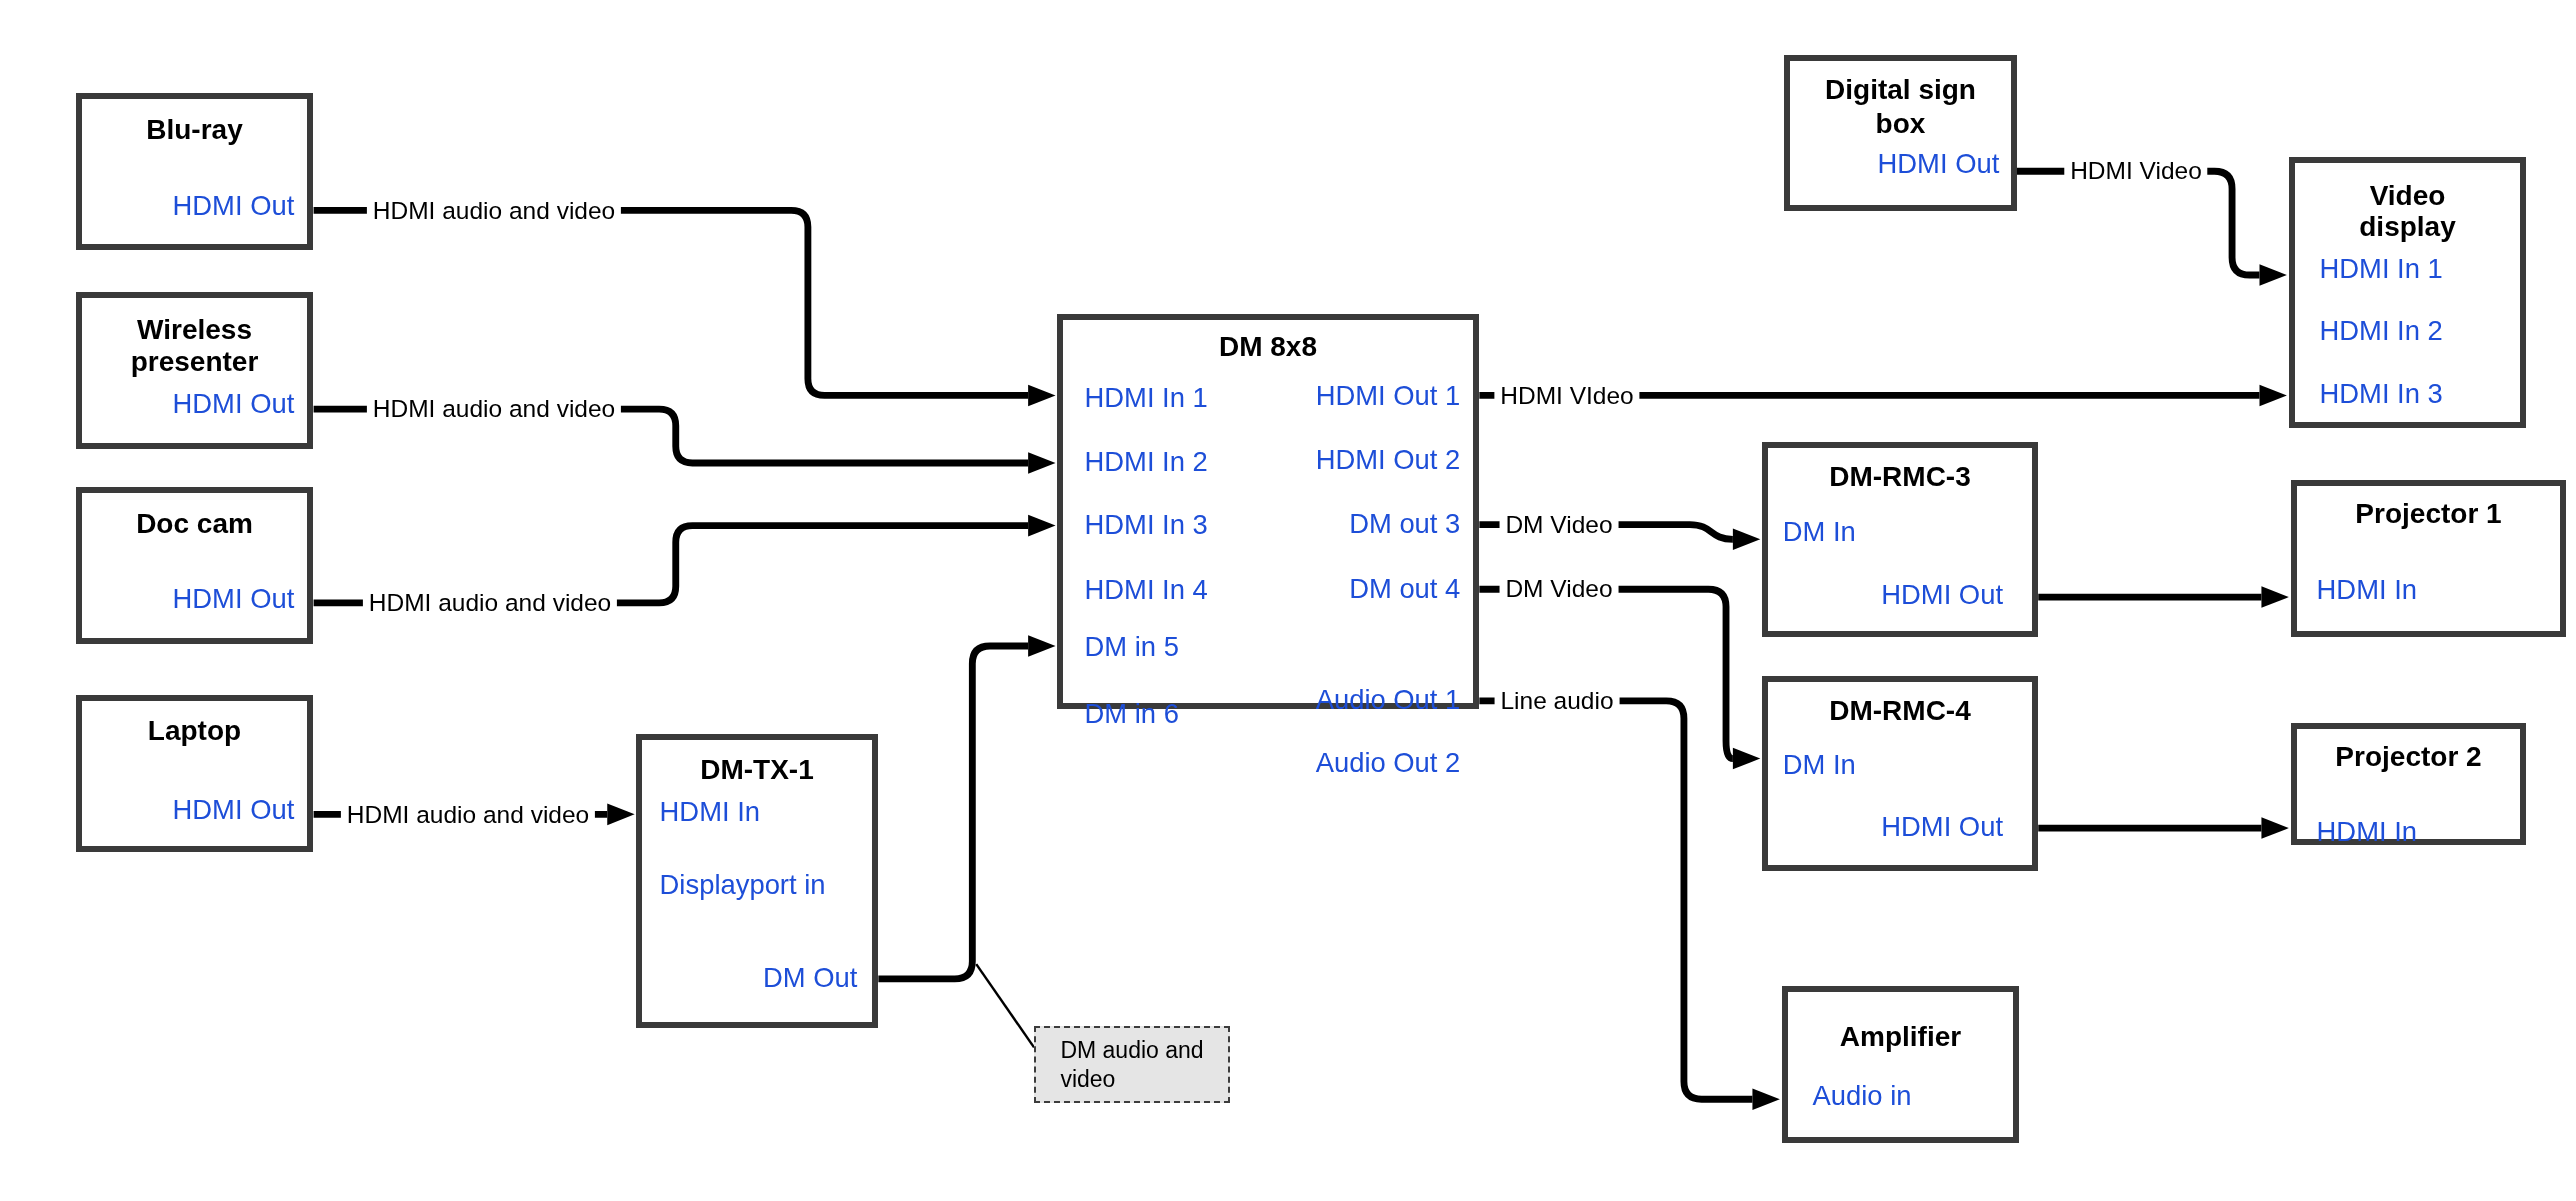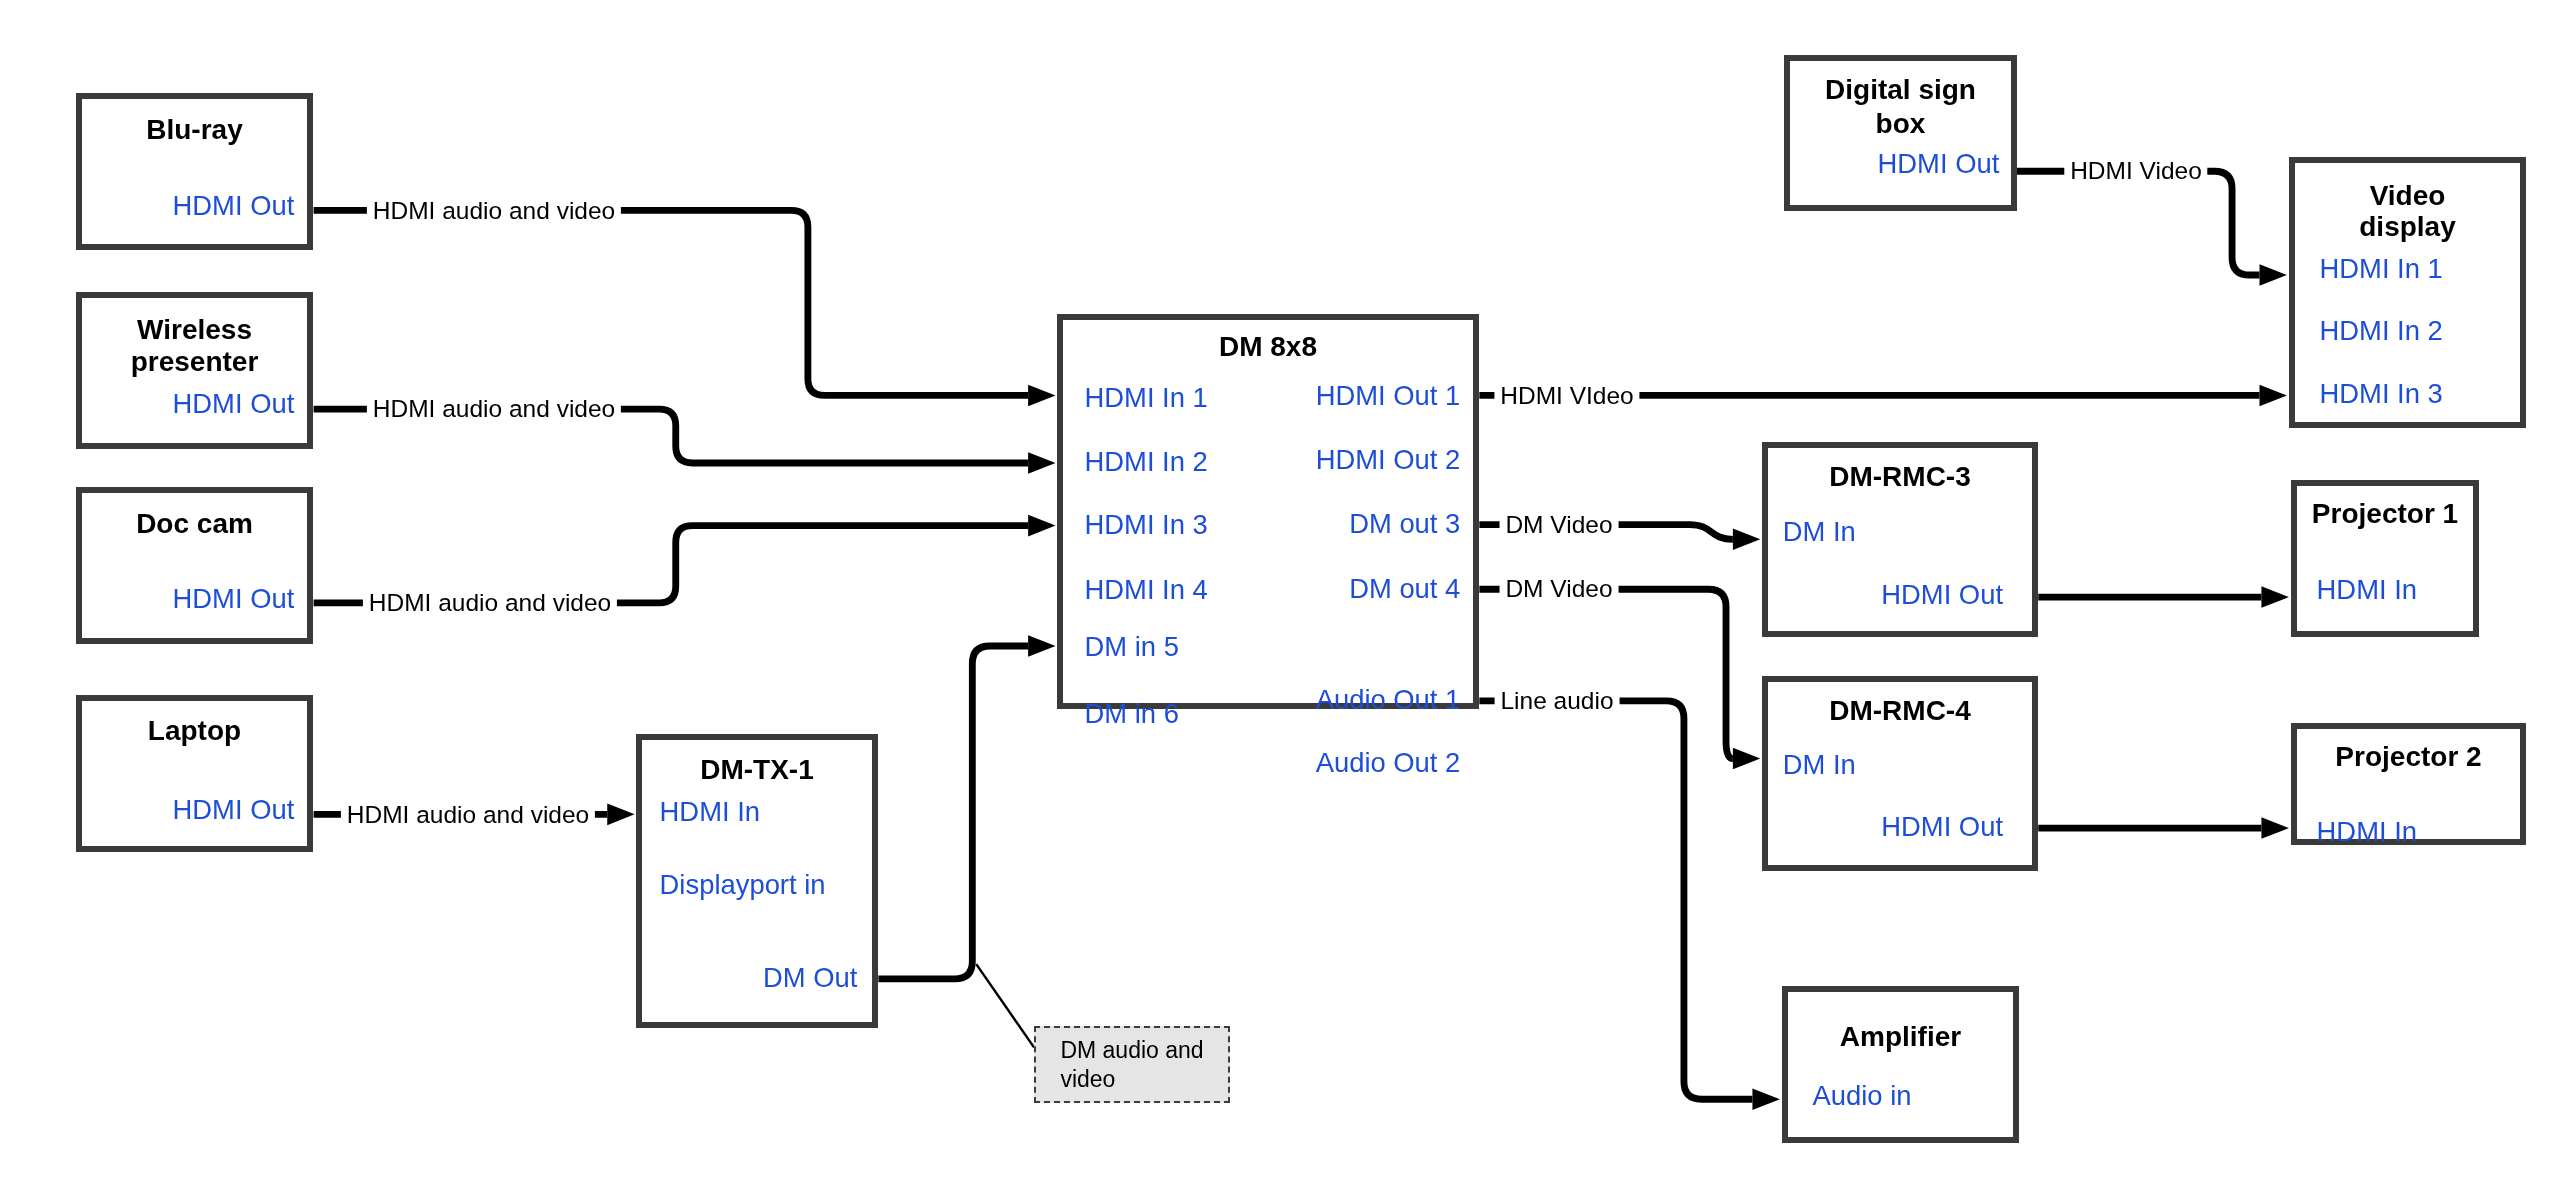--- a/index.html
+++ b/index.html
@@ -138,21 +138,21 @@
       <div class="node" style="left: 1762px; top: 442px; width: 276px; height: 195px; border-color: rgb(58, 58, 58);">
         <div class="title" style="top: 11.7px;">DM-RMC-3</div>
         <div class="port" style="top: 69px; left: 14.7px;">DM In</div>
         <div class="port" style="top: 132px; right: 29px;">HDMI Out</div>
       </div>
       <div class="node" style="left: 1762px; top: 676px; width: 276px; height: 195px; border-color: rgb(58, 58, 58);">
         <div class="title" style="top: 11.7px;">DM-RMC-4</div>
         <div class="port" style="top: 68px; left: 14.7px;">DM In</div>
         <div class="port" style="top: 130px; right: 29px;">HDMI Out</div>
       </div>
-      <div class="node" style="left: 2291px; top: 480px; width: 188px; height: 157px; border-color: rgb(58, 58, 58);">
+      <div class="node" style="left: 2291px; top: 480px; width: 275px; height: 157px; border-color: rgb(58, 58, 58);">
         <div class="title" style="top: 10.8px;">Projector 1</div>
         <div class="port" style="top: 89px; left: 19.6px;">HDMI In</div>
       </div>
       <div class="node" style="left: 2291px; top: 723px; width: 235px; height: 122px; border-color: rgb(58, 58, 58);">
         <div class="title" style="top: 10.8px;">Projector 2</div>
         <div class="port" style="top: 88px; left: 19.6px;">HDMI In</div>
       </div>
       <div class="node" style="left: 1782px; top: 986px; width: 237px; height: 157px; border-color: rgb(58, 58, 58);">
         <div class="title" style="top: 28px;">Amplifier</div>
         <div class="port" style="top: 89px; left: 24.5px;">Audio in</div>

